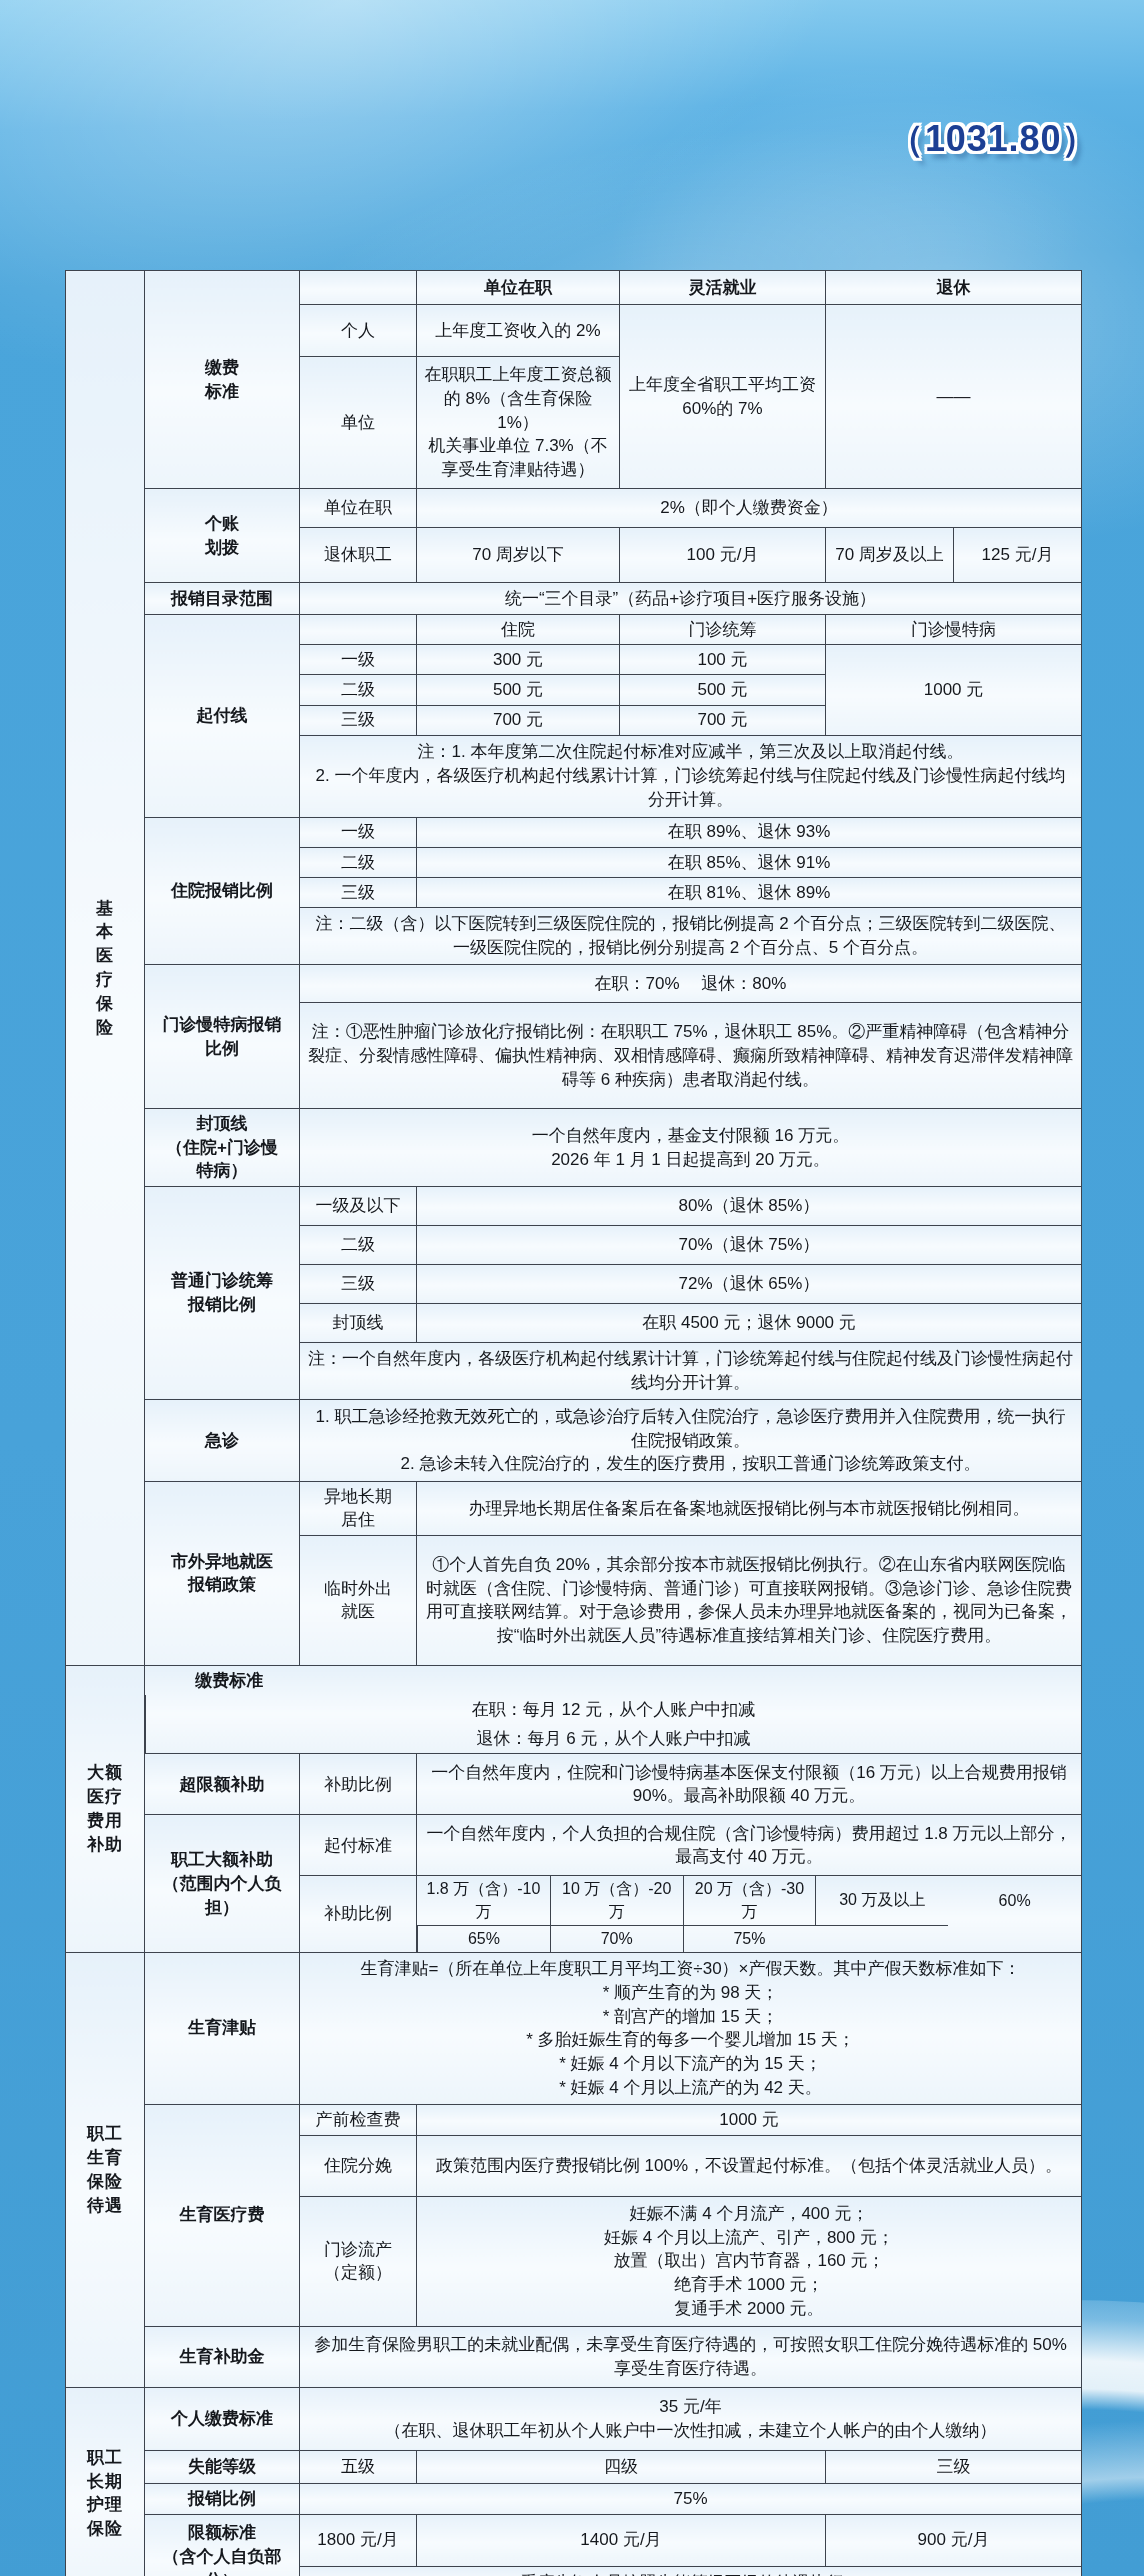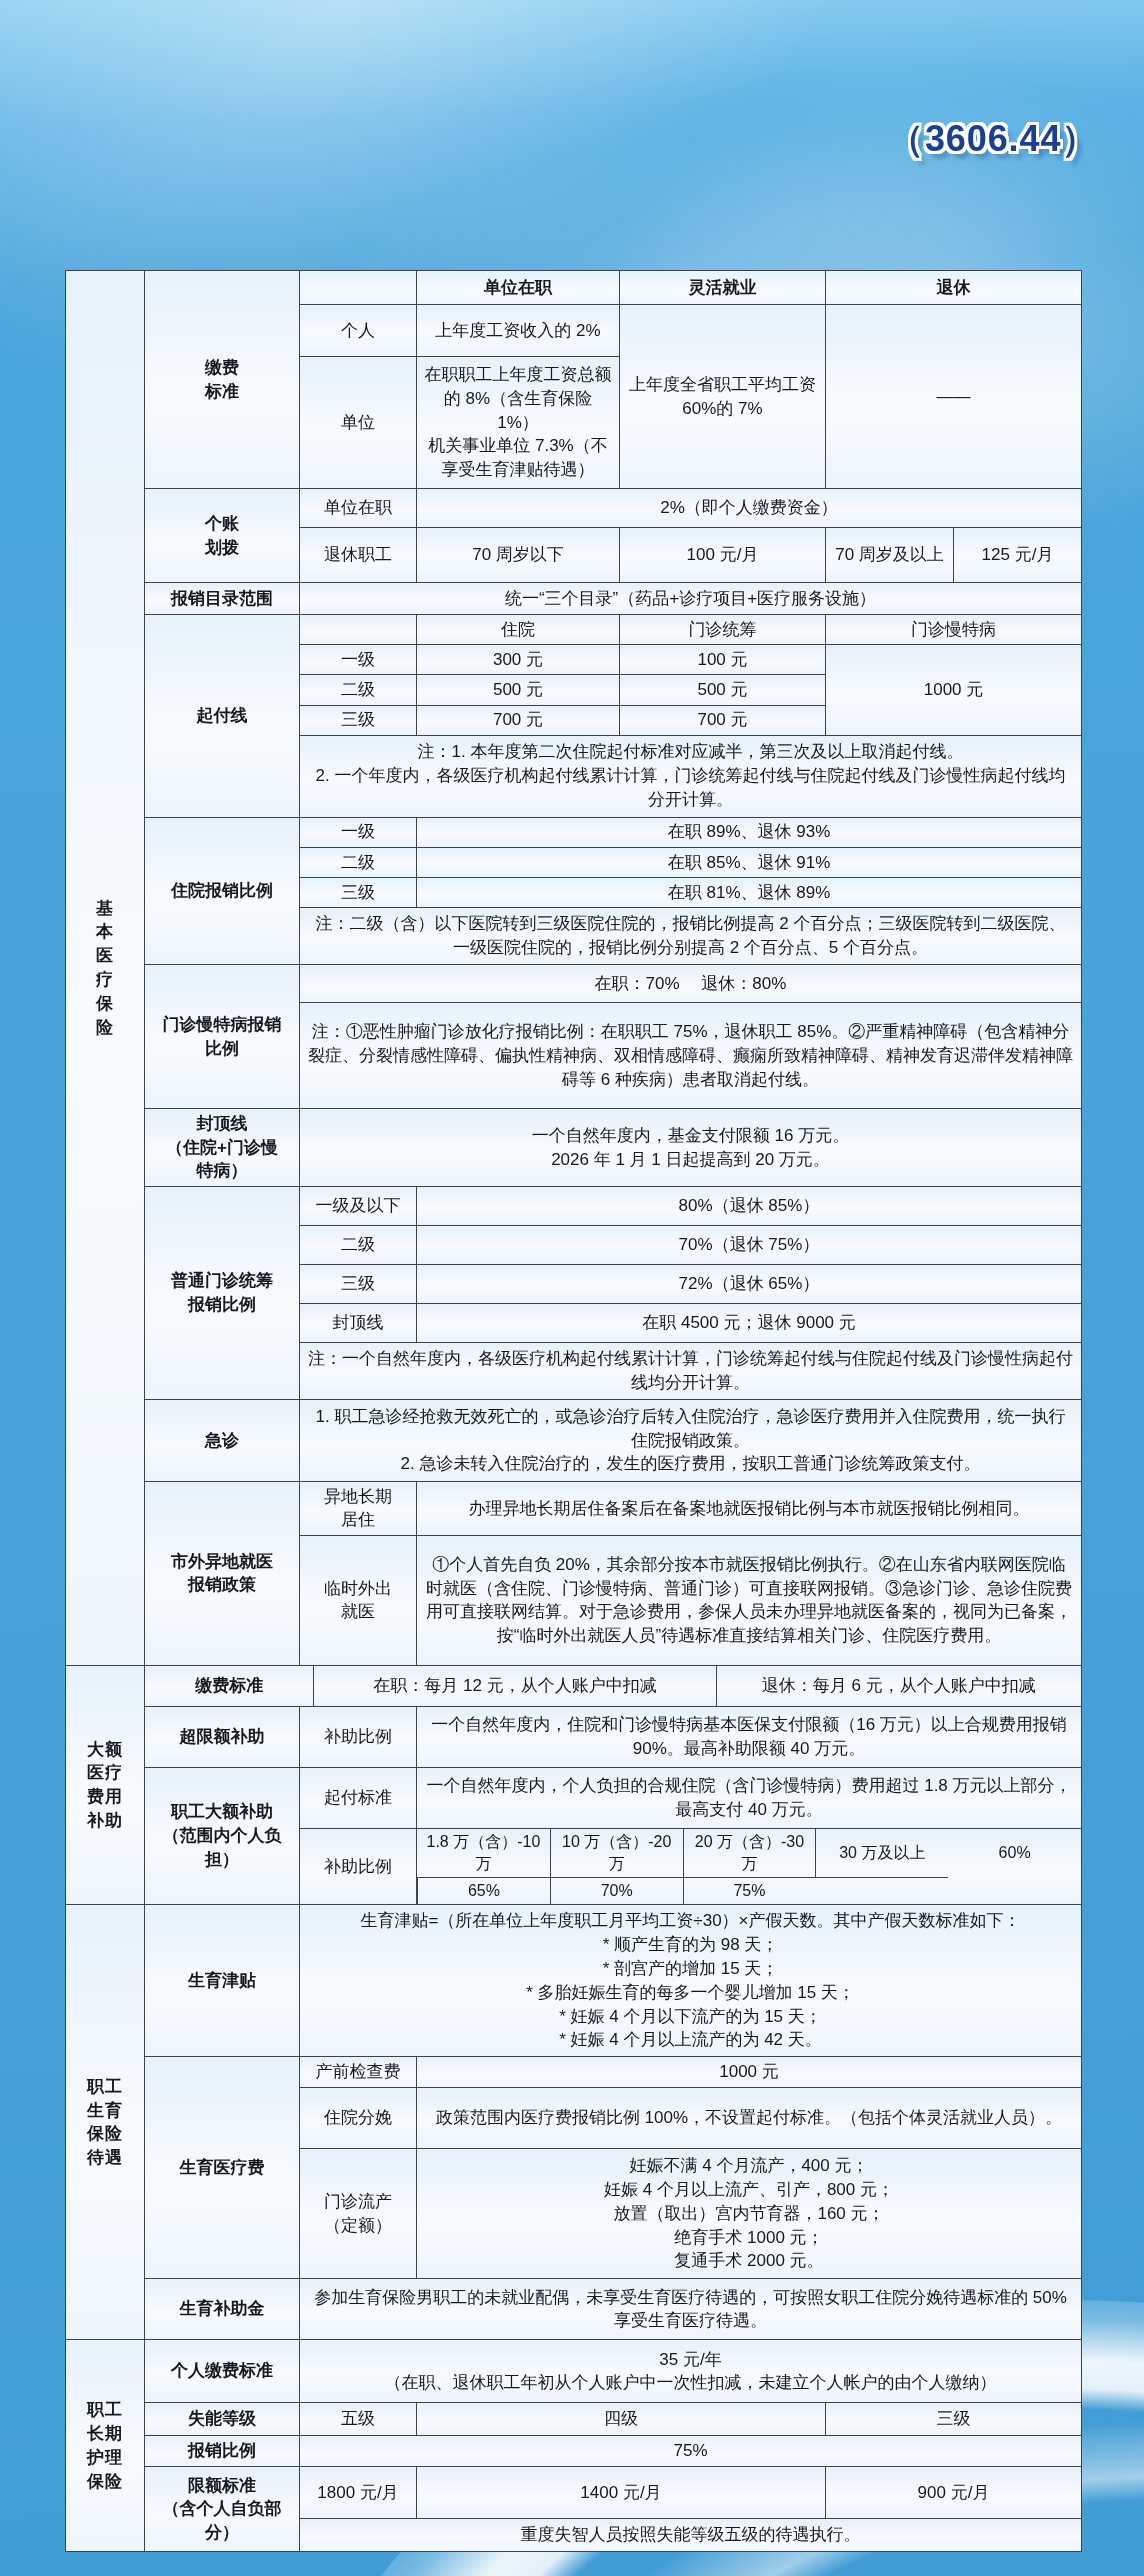--- a/index.html
+++ b/index.html
@@ -50,21 +50,21 @@
   }
   .t{border:1.8px solid #3d434d;}
   .pre{white-space:pre-line;}
   .left{text-align:left;padding:3.6px 12.5px;}
   .note{text-align:left;padding:3.6px 12.5px;white-space:pre-line;}
   .groupv{font-size:20.6px;font-weight:bold;white-space:pre-line;letter-spacing:0.9px;padding:0 1.8px;}
   .lh-basic{line-height:3.4;}
   .lh-4{line-height:2.1;}
   .bold{font-weight:bold;}
   
-  .split{display:flex;height:100%;align-items:stretch;}
+  .split{display:flex;height:100%;align-items:stretch;flex-direction:column;}
   .split>div{display:flex;align-items:center;justify-content:center;padding:2.7px 7.2px;}
   .split>div+div{border-left:0.9px solid #3d434d;}
   .split .s-lbl{width:154px;flex:none;}
   .split .s-a{flex:1.05;text-align:right;}
   .split .s-b{flex:0.95;}
   td.nopad{padding:0;}
   
   .tiers{display:grid;grid-template-columns:1fr 1fr 1fr 1fr 1fr;height:100%;}
   .tiers>div{display:flex;align-items:center;justify-content:center;padding:1.8px 3.6px;font-size:16px;}
   .tiers>div:nth-child(-n+4){border-bottom:0.9px solid #3d434d;}
@@ -73,21 +73,21 @@
 </head>
 <body>
 
 <div class="poster">
   <div class="sw1"></div>
   <div class="sw2"></div>
   <div class="sw3"></div>
   <div class="wave"></div>
   <div class="wave2"></div>
 
-  <div class="date">（3606.44）</div>
+  <div class="date">（1031.80）</div>
 
   <table class="t">
     <colgroup>
       <col style="width:79px">
         <col style="width:155px">
         <col style="width:117px">
       <col style="width:203px">
         <col style="width:206px">
         <col style="width:128px">
         <col style="width:128px">

